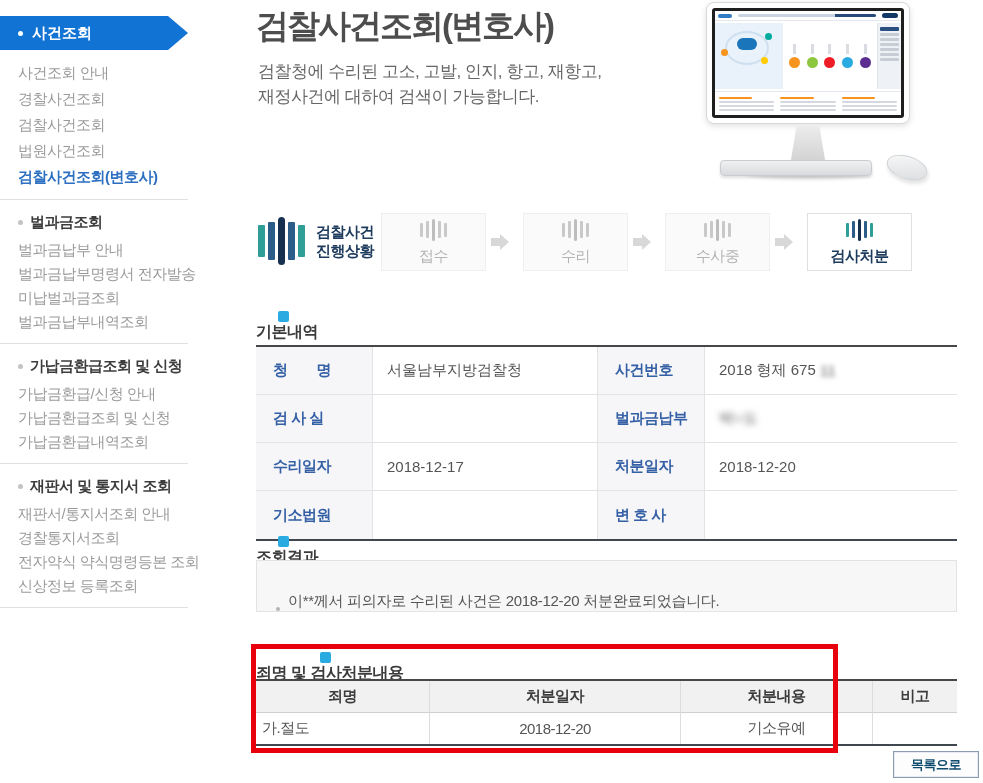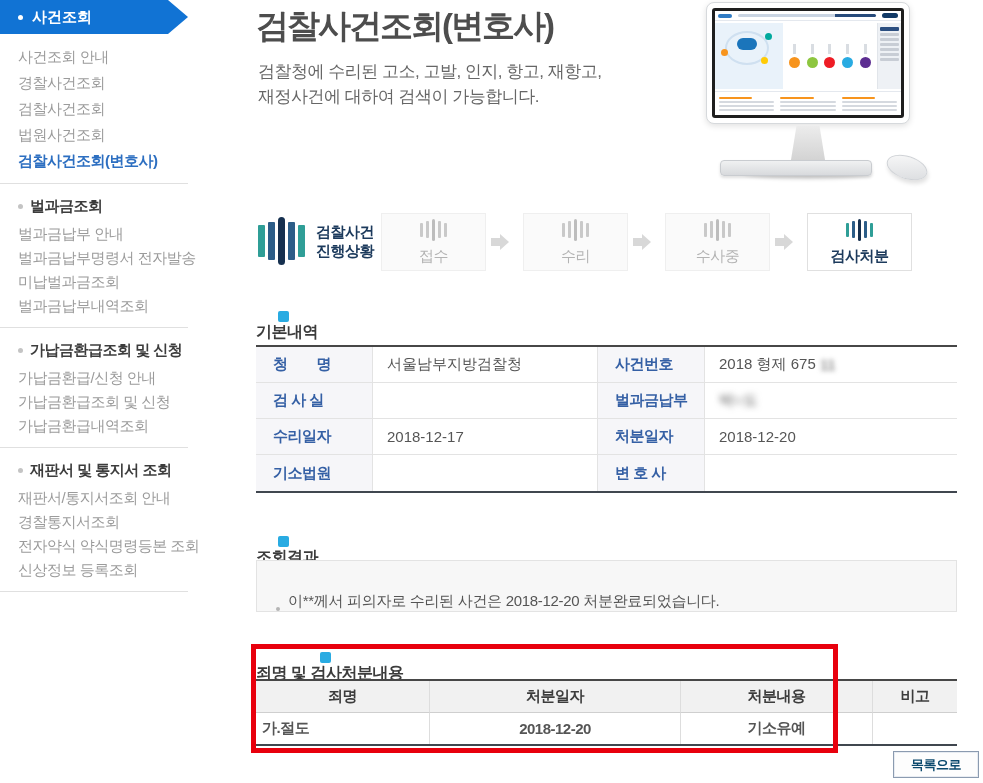--- a/index.html
+++ b/index.html
@@ -2,21 +2,21 @@
 <html><head>
 <meta charset="utf-8">
 <style>
   * { margin:0; padding:0; box-sizing:border-box; }
   html,body { background:#fff; }
   body { font-family:"Liberation Sans","DejaVu Sans",sans-serif; color:#555; }
   .page { position:relative; width:983px; height:783px; background:#fff; overflow:hidden; }
 
   
   .sidebar { position:absolute; left:0; top:0; width:190px; }
-  .side-head { position:relative; margin-top:0; height:34px; width:188px; background:#1173d4;
+  .side-head { position:relative; margin-top:16px; height:34px; width:188px; background:#1173d4;
     color:#fff; font-size:15px; font-weight:bold; display:flex; align-items:center; padding-left:18px;
     clip-path:polygon(0 0,168px 0,188px 50%,168px 100%,0 100%); cursor:pointer; }
   .side-head .wdot { width:5px; height:5px; border-radius:50%; background:#fff; margin-right:9px; }
   .sidebar ul { list-style:none; margin-top:10px; }
   .sidebar ul.tight { margin-top:6px; }
   .sidebar li { font-size:15px; line-height:26px; padding-left:18px; color:#9b9b9b; letter-spacing:-0.5px; cursor:pointer; white-space:nowrap; }
   .sidebar ul.tight li { line-height:24px; }
   .sidebar li.active { color:#2d6fc1; font-weight:bold; }
   .sep { border-top:1px solid #e0e0e0; margin-top:9px; width:188px; }
   .grp-head { margin-top:13px; padding-left:18px; font-size:15px; font-weight:bold; color:#3c3c3c;
@@ -97,38 +97,38 @@
   .a1{left:247px;} .a2{left:389px;} .a3{left:531px;}
 
   
   .sec { position:absolute; left:0; display:flex; align-items:center; font-size:16px; font-weight:bold; color:#3c3c3c; letter-spacing:-0.5px;flex-direction:column; }
   .sec .sq { width:11px; height:11px; background:#29abe2; border-radius:2px; margin-right:8px; }
   .sec1{ top:311px; } .sec2{ top:536px; } .sec3{ top:652px; }
 
   
   .t-basic { position:absolute; left:0; top:345px; width:701px; border-top:2px solid #474747; border-bottom:2px solid #40474f;
     display:grid; grid-template-columns:117px 225px 107px 252px; }
-  .t-basic > div { height:36px; display:flex; align-items:center; font-size:15px; border-bottom:1px solid #e3e3e3; }
+  .t-basic > div { height:48px; display:flex; align-items:center; font-size:15px; border-bottom:1px solid #e3e3e3; }
   .t-basic > div.r4 { border-bottom:none; }
   .t-basic .lab { background:#f6f6f9; color:#3560a5; font-weight:bold; padding-left:17px; border-right:1px solid #e3e3e3; white-space:pre; letter-spacing:-0.5px; }
   .t-basic .val { color:#555; padding-left:14px; }
   .t-basic .val.v1 { border-right:1px solid #e3e3e3; }
   .blur { filter:blur(3px); user-select:none; }
   .blur-lite { filter:blur(2.5px); user-select:none; }
 
   
   .result-box { position:absolute; left:0; top:560px; width:701px; height:52px; background:#f7f7f7;
     border:1px solid #e3e3e3; display:flex; align-items:flex-end; padding-left:19px; font-size:15px; color:#555; letter-spacing:-0.3px; }
   .result-box .dot { width:4px; height:4px; border-radius:50%; background:#b5b5b5; margin-right:8px; flex:none; }
 
   
   .t-disp { position:absolute; left:0; top:679px; width:701px; border-top:2px solid #474747; border-bottom:2px solid #40474f; }
   .t-disp .row { display:grid; grid-template-columns:174px 251px 192px 84px; }
   .t-disp .row.head > div { height:32px; background:#f1f1f1; font-weight:bold; color:#3c3c3c; border-bottom:1px solid #cfcfcf; }
-  .t-disp .row.body > div { height:31px; color:#555;font-weight:bold; }
+  .t-disp .row.body > div { height:31px; color:#555; }
   .t-disp .row > div { display:flex; align-items:center; justify-content:center; font-size:15px; border-right:1px solid #ddd; letter-spacing:-0.5px; }
   .t-disp .row > div:last-child { border-right:none; }
   .t-disp .row.body > div.left { justify-content:flex-start; padding-left:6px; }
 
   
   .red-box { position:absolute; left:251px; top:644px; width:587px; height:109px; border:5px solid #e8000d; pointer-events:none; }
   .list-btn { position:absolute; left:893px; top:751px; width:86px; height:27px; background:#fdfdfd;
     border:1px solid #8b9bb0; box-shadow:inset 0 0 0 1px #e8ecf2; color:#0c4a6e; font-weight:bold;
     font-size:13px; font-family:inherit; cursor:pointer; letter-spacing:-0.5px; }
 </style>

